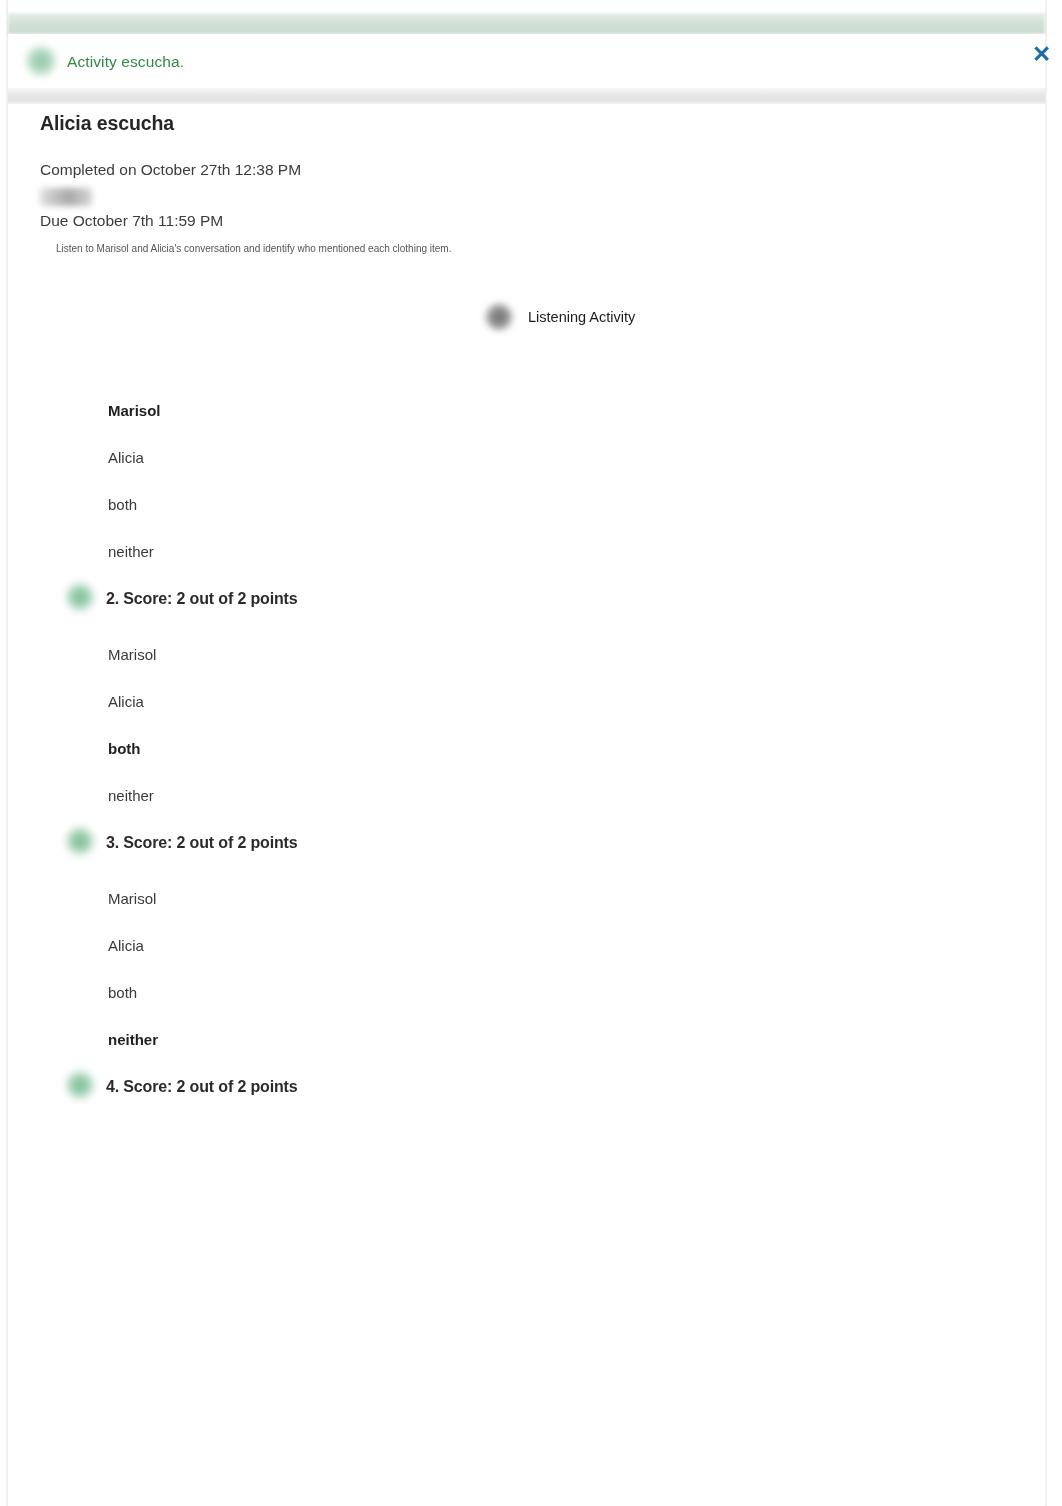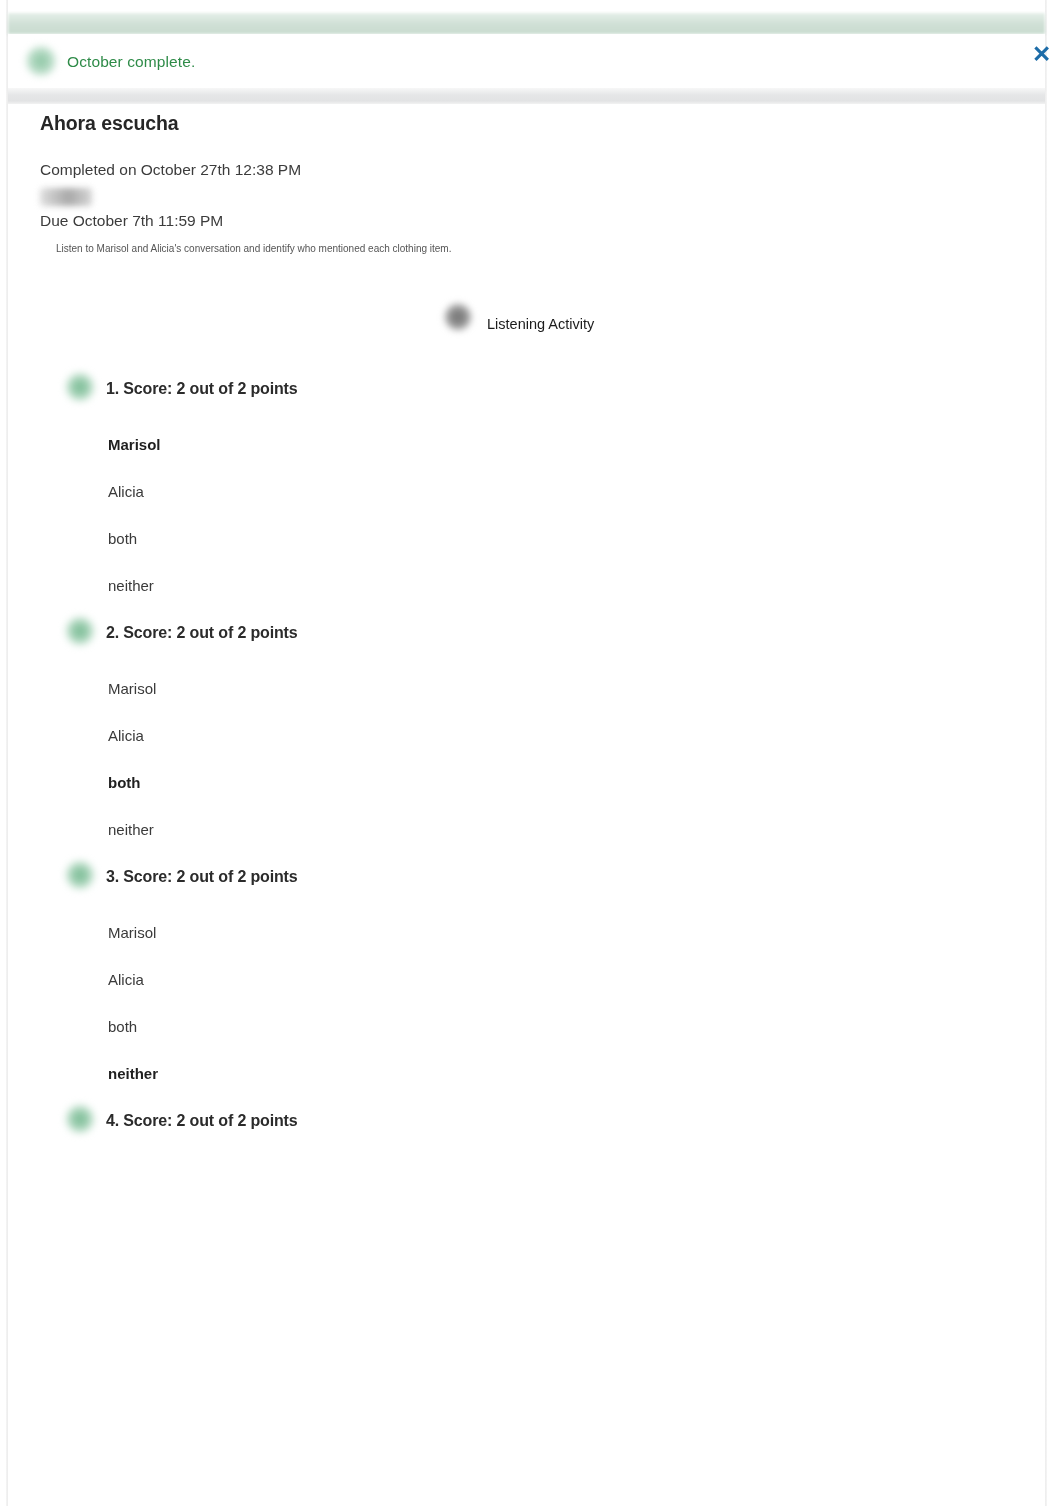--- a/index.html
+++ b/index.html
@@ -135,23 +135,23 @@
   .meta-desc {
     position: absolute;
     left: 48px; top: 139px;
     font-size: 10px;
     color: #555555;
   }
 
   
   .listening-row {
     position: absolute;
-    left: 435px; top: 198px;
+    left: 476px; top: 198px;
     display: flex;
-    align-items: flex-end;
+    align-items: center;
     gap: 14px;
   }
   .listening-icon {
     width: 30px; height: 30px;
     border-radius: 50%;
     background: radial-gradient(circle at 50% 50%, #6e6e6e 0%, #989898 45%, rgba(190,190,190,0) 74%);
     filter: blur(3.2px);
     flex: 0 0 auto;
   }
   .listening-label {
@@ -218,46 +218,42 @@
 <div class="page-frame">
 
   <div class="edge-left"></div>
   <div class="edge-right"></div>
 
   <div class="top-strip"></div>
 
   <div class="alert-banner">
     <div class="alert-check"></div>
   </div>
-  <div class="alert-text">October complete.</div>
+  <div class="alert-text">Activity escucha.</div>
   <div class="alert-close">✕</div>
 
   <div class="divider-band"></div>
 
   <div class="content">
 
-    <div class="page-title">Ahora escucha</div>
+    <div class="page-title">Alicia escucha</div>
 
     <div class="meta-completed">Completed on October 27th 12:38 PM</div>
     <div class="meta-redacted"></div>
     <div class="meta-due">Due October 7th 11:59 PM</div>
     <div class="meta-desc">Listen to Marisol and Alicia's conversation and identify who mentioned each clothing item.</div>
 
     <div class="listening-row">
       <div class="listening-icon"></div>
       <div class="listening-label">Listening Activity</div>
     </div>
 
     <div class="questions">
 
       <div class="question-block">
-        <div class="q-header">
-          <div class="q-status-icon"></div>
-          <div class="q-title">1. Score: 2 out of 2 points</div>
-        </div>
         <div class="q-options">
           <div class="q-option selected opt-left">Marisol</div>
           <div class="q-option opt-left">Alicia</div>
           <div class="q-option opt-left">both</div>
           <div class="q-option opt-left">neither</div>
         </div>
         <div class="gap-after"></div>
       </div>
 
       <div class="question-block">

